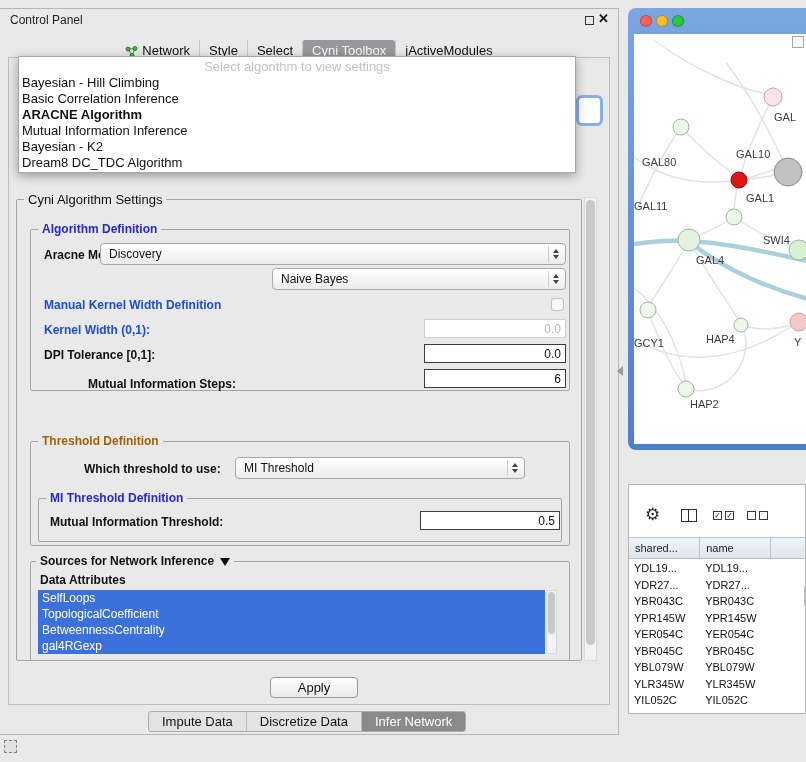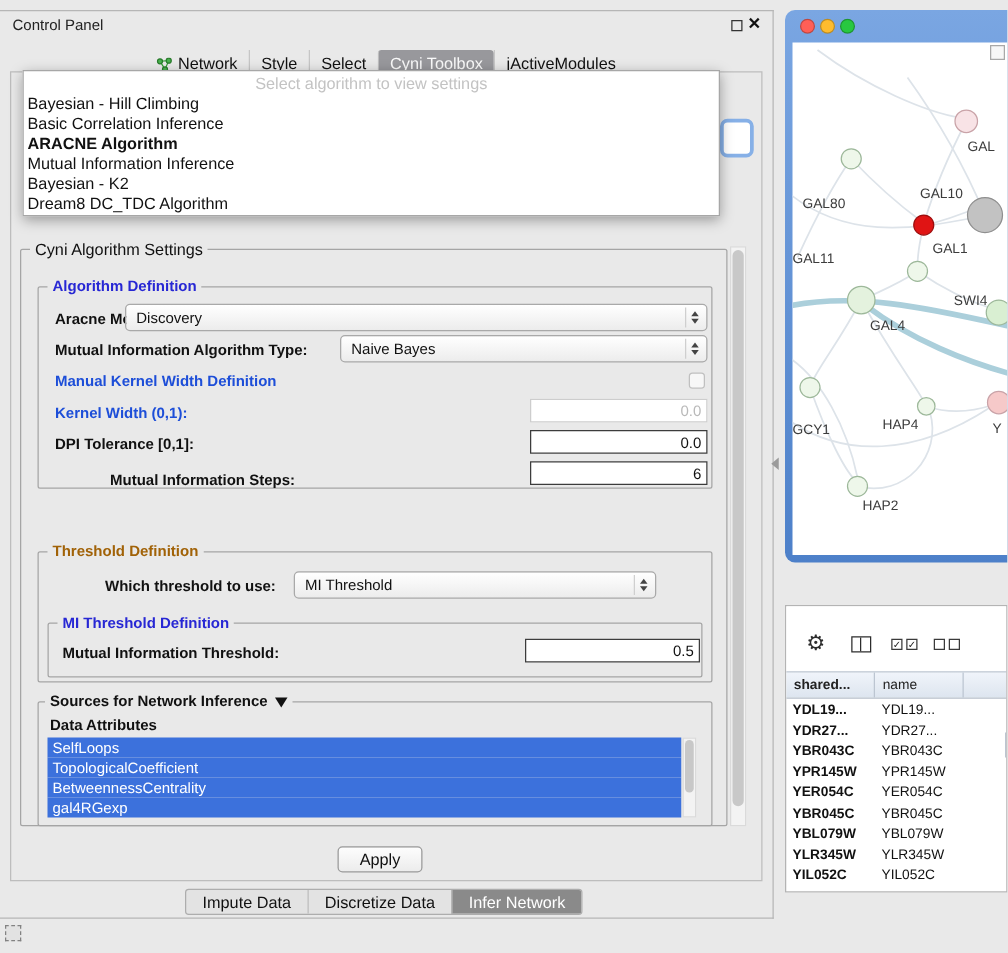--- a/index.html
+++ b/index.html
@@ -91,21 +91,21 @@
   .field.disabled { border: 1px solid #cdcdcd; color: #b9b9b9; }
   .checkbox { position: absolute; width: 13px; height: 13px; border: 1px solid #c0c0c0; background: #f7f7f7; border-radius: 3px; }
 
   .attr-list { position: absolute; left: 38px; top: 581px; width: 507px; }
   .attr-row { height: 16px; line-height: 16px; background: #3c71dc; color: #fff; font-size: 12px; padding-left: 4px; white-space: nowrap; overflow: hidden; }
 
   .vscroll { position: absolute; background: #f3f3f3; border: 1px solid #dadada; }
   .vthumb  { position: absolute; background: #c8c8c8; border-radius: 5px; }
 
   .apply-btn {
-    position: absolute; left: 270px; top: 668px; width: 68px; height: 21px;
+    position: absolute; left: 270px; top: 668px; width: 88px; height: 21px;
     border: 1px solid #9a9a9a; border-radius: 4px;
     background: linear-gradient(#fdfdfd, #ececec);
     font-size: 13px; text-align: center; line-height: 19px;
   }
 
   .bottom-tabs {
     position: absolute; left: 148px; top: 702px; height: 21px; display: flex;
     border: 1px solid #adadad; border-radius: 3px; background: #e3e3e3; overflow: hidden;
   }
   .btab { padding: 2px 13px; font-size: 13px; border-left: 1px solid #bdbdbd; line-height: 16px; }
@@ -145,21 +145,21 @@
   .cols-icon { position: absolute; left: 52px; top: 24px; width: 16px; height: 13px; border: 1.5px solid #2d2d2d; }
   .cols-icon::after { content: ""; position: absolute; left: 5.5px; top: 0; width: 1.5px; height: 100%; background: #2d2d2d; }
   .cbx-pair { position: absolute; top: 26px; display: flex; gap: 3px; }
   .cbx { width: 9px; height: 9px; border: 1px solid #3a3a3a; font-size: 8px; line-height: 8px; text-align: center; color: #222; }
   .tp-header { position: absolute; left: 0; top: 52px; width: 100%; height: 22px; display: flex;
     background: linear-gradient(#f0f4fa, #dde5ef); border-top: 1px solid #bcc5d1; border-bottom: 1px solid #b6bfca; }
   .tp-hcell { height: 100%; border-right: 1px solid #bcc5d1; font-size: 11px; line-height: 20px; padding-left: 6px; color: #222; }
   .tp-rows { position: absolute; left: 0; top: 75px; width: 100%; }
   .tp-row { display: flex; height: 16.5px; }
   .tp-cell { font-size: 11px; line-height: 16px; padding-left: 5px; white-space: nowrap; overflow: hidden; }
-  .c1 { width: 72px; font-weight: bold; } .c2 { width: 72px; } .c3 { width: 34px; margin-top: 48px; }
+  .c1 { width: 72px; } .c2 { width: 72px; } .c3 { width: 34px; margin-top: 48px; }
 
   .mini-panel-icon { position: absolute; left: 4px; top: 740px; width: 13px; height: 13px; border: 1px dashed #828282; background: #e2e2e2; }
 
   svg text { font-family: "Liberation Sans", sans-serif; }
 </style>
 </head>
 <body>
 
 <div id="controlPanel">
   <span class="cp-title">Control Panel</span>
@@ -218,21 +218,20 @@
 
   <span class="flabel" style="left:44px; top:239px;">Aracne Mode:</span>
   <div class="combo" style="left:100px; top:234px; width:466px;">
     <span>Discovery</span>
     <span class="combo-arrows">
         <span class="tri-up"></span>
         <span class="tri-down"></span>
       </span>
   </div>
 
-  <span class="flabel" style="left:44px; top:264px;">Mutual Information Algorithm Type:</span>
   <div class="combo" style="left:272px; top:259px; width:294px;">
     <span>Naive Bayes</span>
     <span class="combo-arrows">
         <span class="tri-up"></span>
         <span class="tri-down"></span>
       </span>
   </div>
 
   <span class="flabel disabled" style="left:44px; top:289px;">Manual Kernel Width Definition</span>
   <div class="checkbox" style="left:551px; top:289px;"></div>

